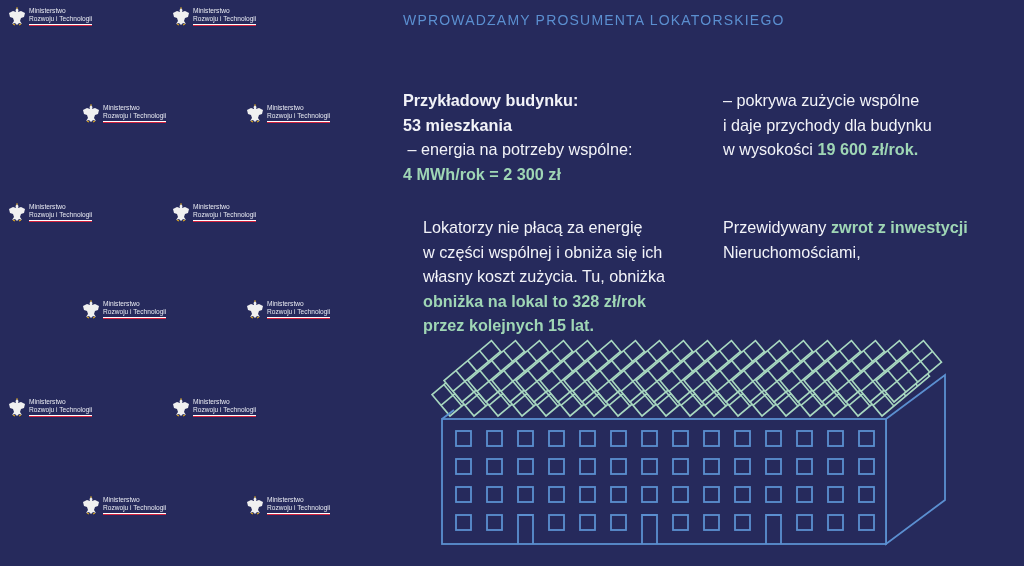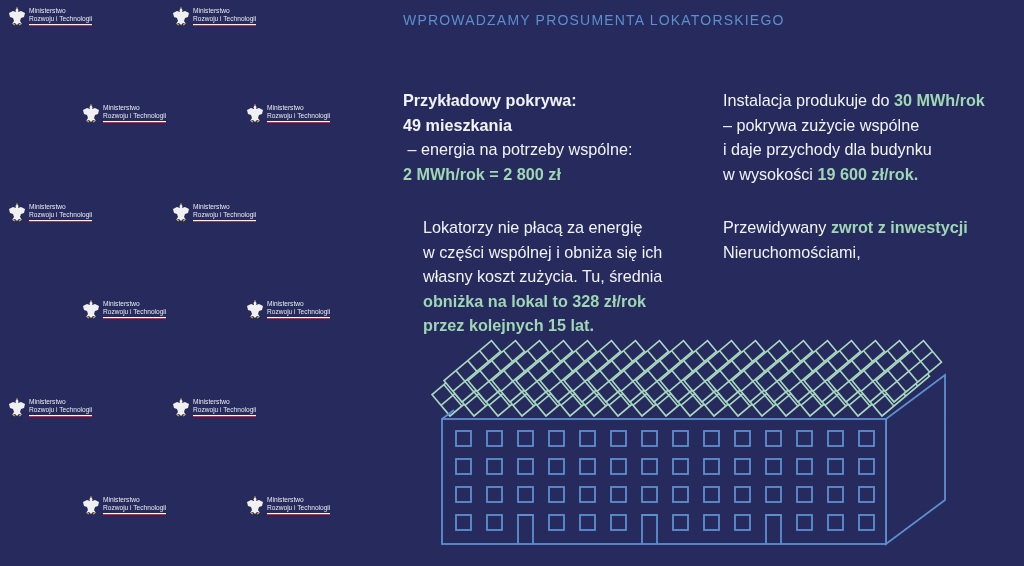--- a/index.html
+++ b/index.html
@@ -186,37 +186,36 @@
         <span class="l1">Ministerstwo</span>
         <span class="l2">Rozwoju i Technologii</span>
         <div class="bar"></div>
       </div>
     </div>
   </div>
 
 <div class="title">WPROWADZAMY PROSUMENTA LOKATORSKIEGO</div>
 
 <div class="para" id="p1">
-  <div class="b">Przykładowy pokrywa:</div>
-  <div class="b">49 mieszkania</div>
+  <div class="b">Przykładowy budynku:</div>
+  <div class="b">53 mieszkania</div>
   <div style="white-space:pre"> – energia na potrzeby wspólne:</div>
-  <div class="g">2 MWh/rok = 2 800 zł</div>
+  <div class="g">4 MWh/rok = 2 300 zł</div>
 </div>
 
 <div class="para" id="p2">
-  <div><span>Instalacja produkuje do </span><span class="g">30 MWh/rok</span></div>
   <div>– pokrywa zużycie wspólne</div>
   <div>i daje przychody dla budynku</div>
   <div><span>w wysokości </span><span class="g">19 600 zł/rok.</span></div>
 </div>
 
 <div class="para" id="p3">
   <div>Lokatorzy nie płacą za energię</div>
   <div>w części wspólnej i obniża się ich</div>
-  <div>własny koszt zużycia. Tu, średnia</div>
+  <div>własny koszt zużycia. Tu, obniżka</div>
   <div class="g">obniżka na lokal to 328 zł/rok</div>
   <div class="g">przez kolejnych 15 lat.</div>
 </div>
 
 <div class="para" id="p4">
   <div><span>Przewidywany </span><span class="g">zwrot z inwestycji</span></div>
   <div>Nieruchomościami,</div>
 </div>
 
 <svg id="building" width="1024" height="566">

